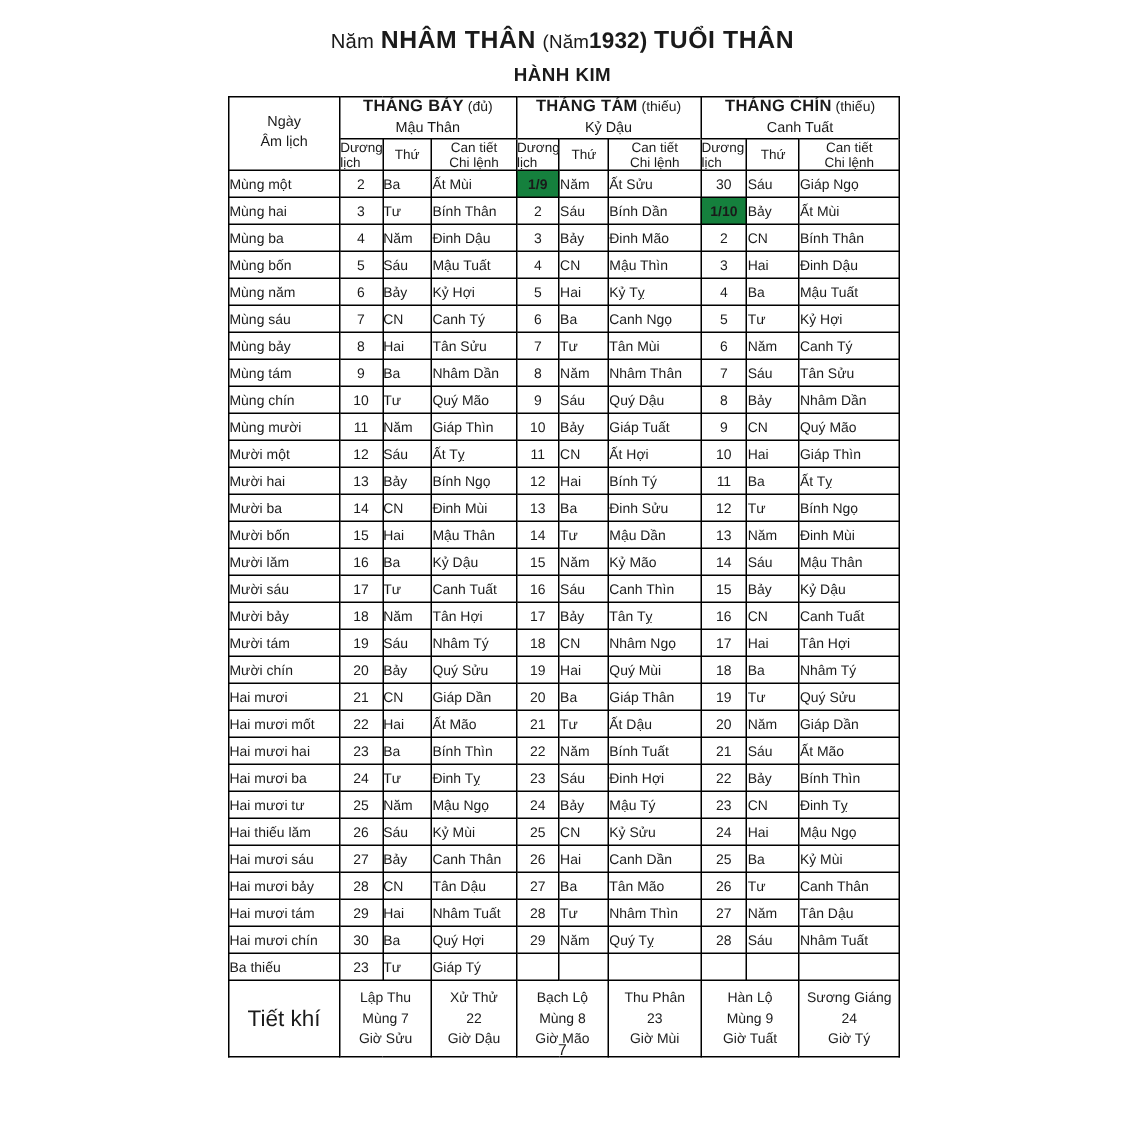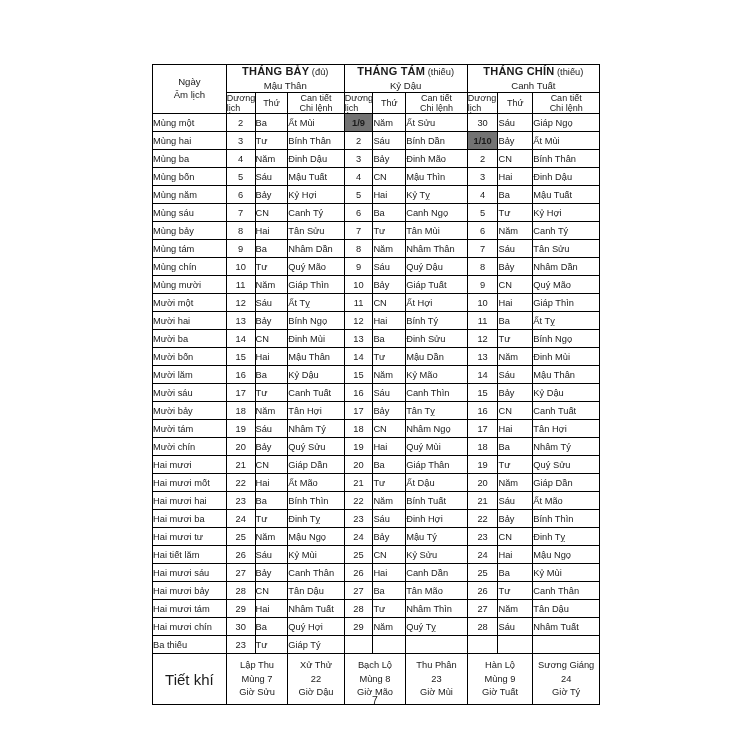--- a/index.html
+++ b/index.html
@@ -125,21 +125,21 @@
   td.c-dl, td.c-thu, td.c-cc {
     border-top: none;
     border-bottom: none;
     height: 17px;
     font-size: 9.3px;
   }
   td.c-dl { text-align: center; border-left: 1px solid #000; border-right: none;}
   td.c-thu { text-align: left; padding-left: 4px; border-left: none; border-right: none;}
   td.c-cc { text-align: left; padding-left: 4px; border-left: none; border-right: 1px solid #000;}
   td.c-dl.hl {
-    background: #737373;
+    background: #15803d;
     font-weight: bold;
   }
   tr.lastrow td { border-bottom: 1px solid #000; }
 
   
   td.tk-label {
     text-align: center;
     font-size: 15px;
     height: 50px;
     border-top: 1px solid #000;
@@ -161,20 +161,29 @@
     top: 694px;
     text-align: center;
     font-size: 10.5px;
   }
 </style>
 </head>
 <body>
 
 <div class="page">
 
+  <div class="title-block">
+    <div class="title-line1">
+      <span class="lbl">Năm</span>
+      <span class="big">NHÂM THÂN</span>
+      <span class="paren">(Năm</span><span class="yr">1932)</span>
+      <span class="big">TUỔI THÂN</span>
+    </div>
+    <div class="title-line2">HÀNH KIM</div>
+  </div>
 
   <div class="cal-wrap">
     <table class="cal">
       <colgroup>
         <col style="width:72px">
         <col style="width:28px">
           <col style="width:32px">
           <col style="width:55px">
         <col style="width:28px">
           <col style="width:32px">
@@ -519,21 +528,21 @@
             <td class="c-thu">Năm</td>
             <td class="c-cc">Mậu Ngọ</td>
             <td class="c-dl">24</td>
             <td class="c-thu">Bảy</td>
             <td class="c-cc">Mậu Tý</td>
             <td class="c-dl">23</td>
             <td class="c-thu">CN</td>
             <td class="c-cc">Đinh Tỵ</td>
           </tr>
           <tr>
-            <td class="c-amlich">Hai tiết lăm</td>
+            <td class="c-amlich">Hai thiếu lăm</td>
             <td class="c-dl">26</td>
             <td class="c-thu">Sáu</td>
             <td class="c-cc">Kỷ Mùi</td>
             <td class="c-dl">25</td>
             <td class="c-thu">CN</td>
             <td class="c-cc">Kỷ Sửu</td>
             <td class="c-dl">24</td>
             <td class="c-thu">Hai</td>
             <td class="c-cc">Mậu Ngọ</td>
           </tr>

